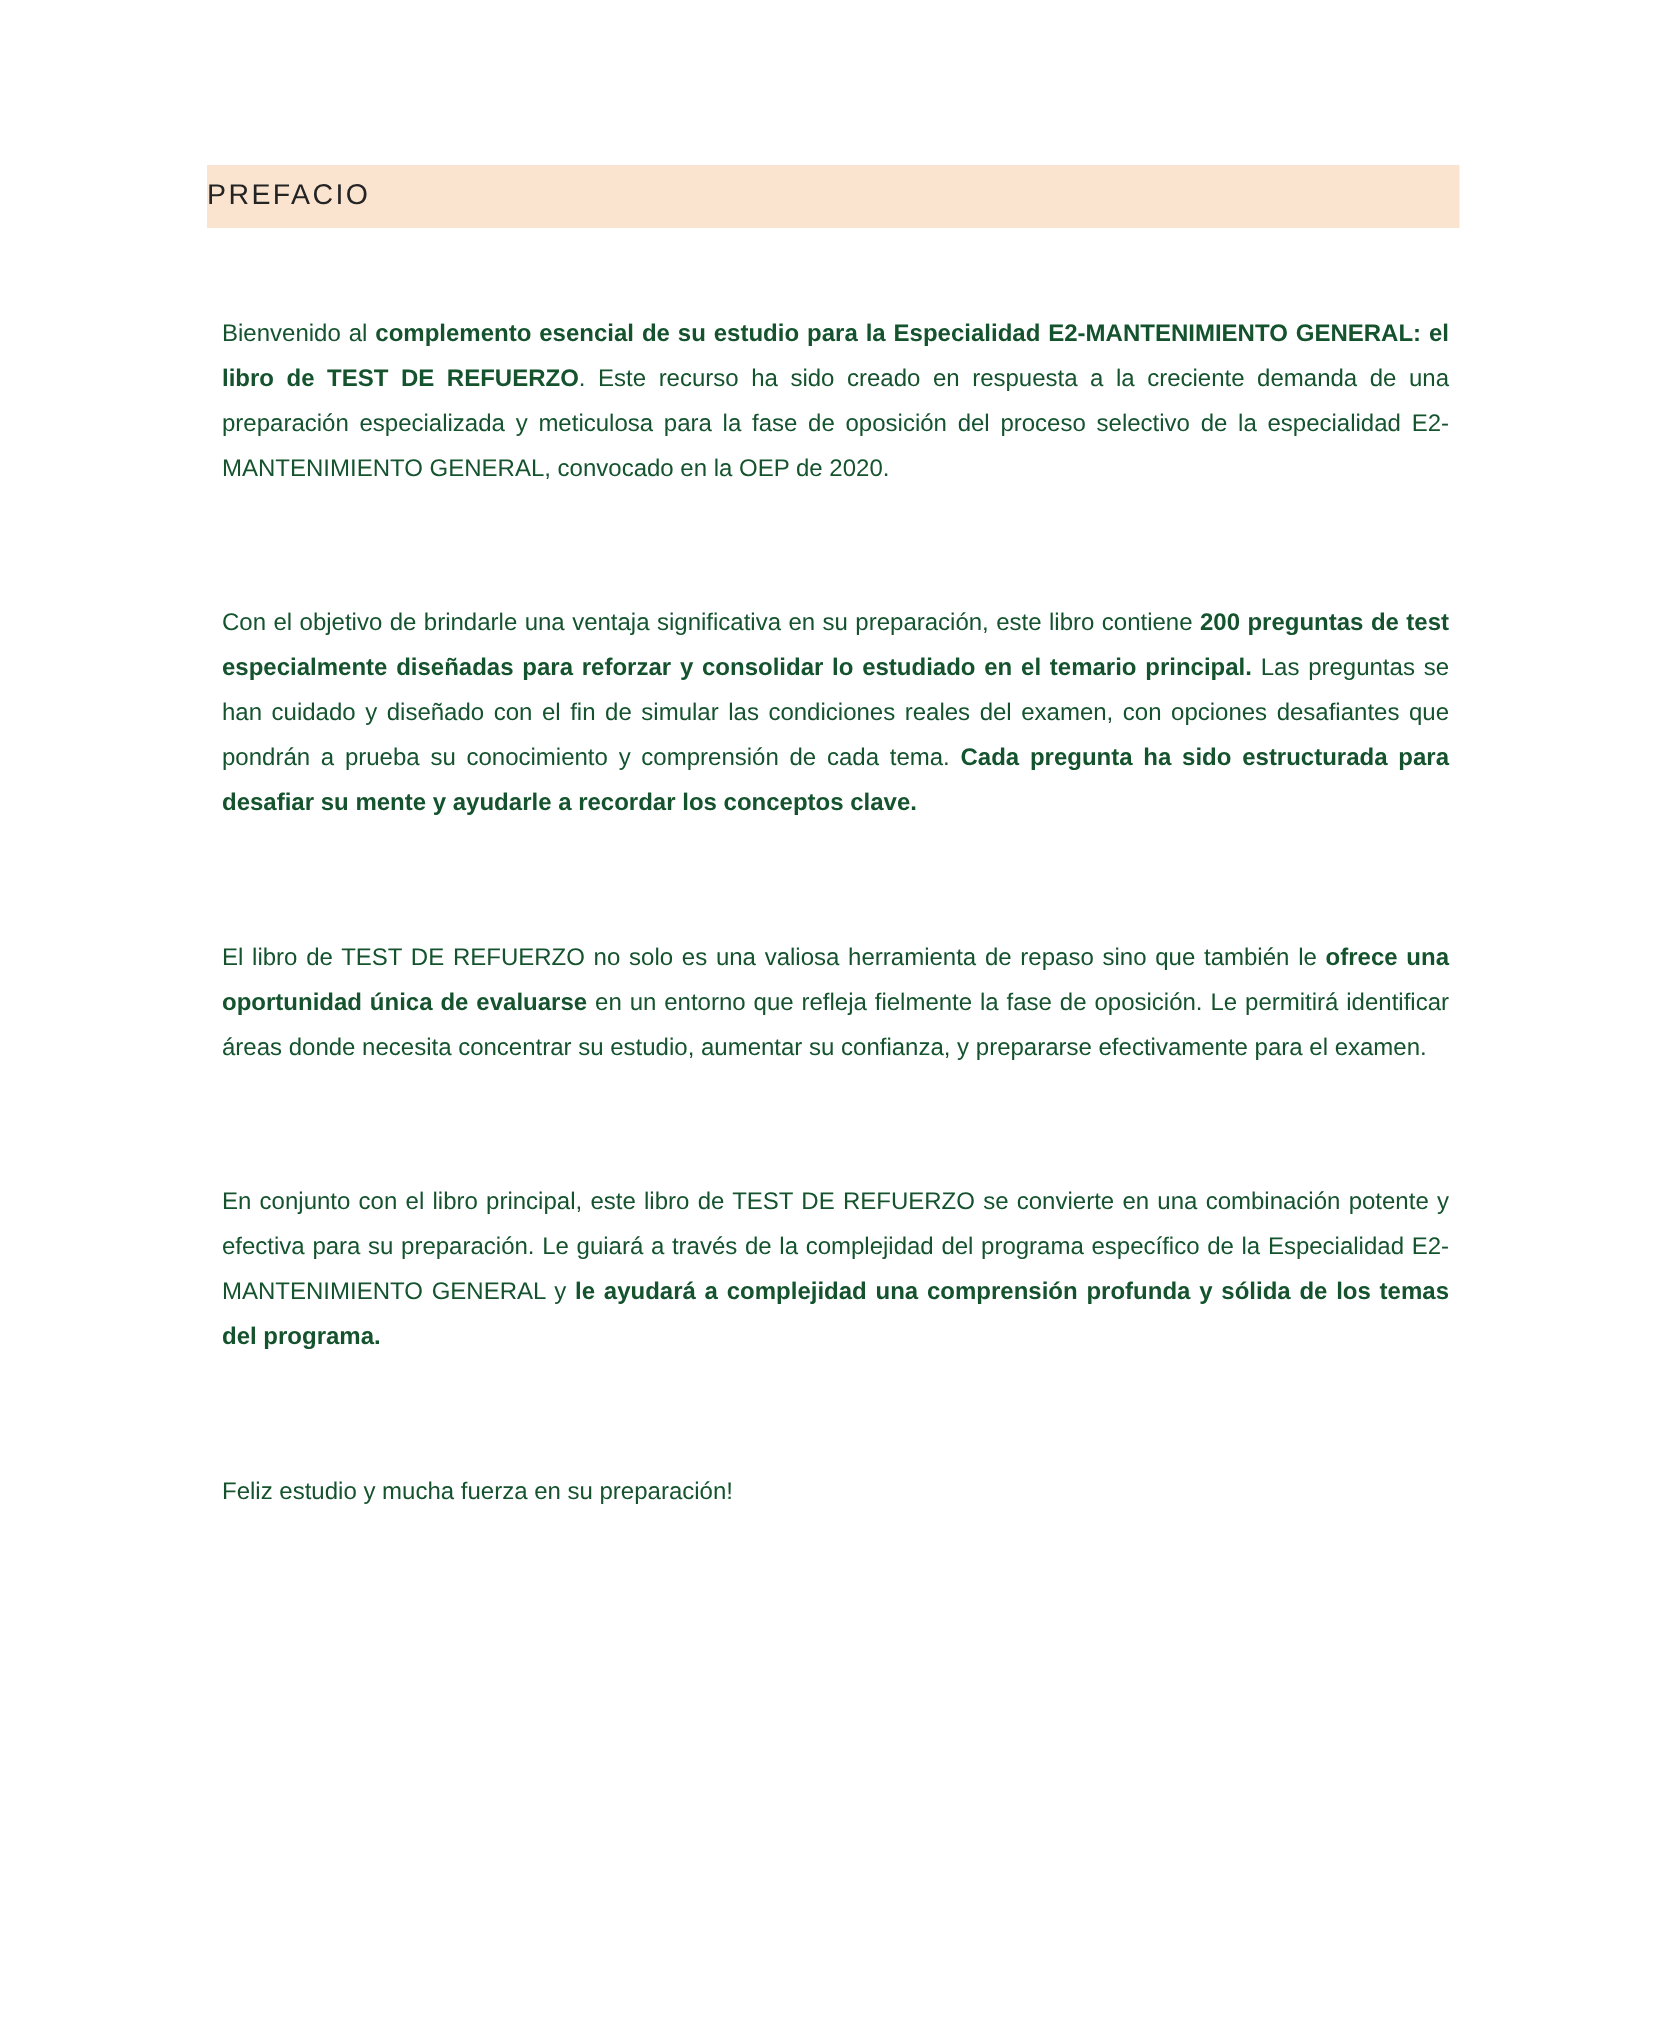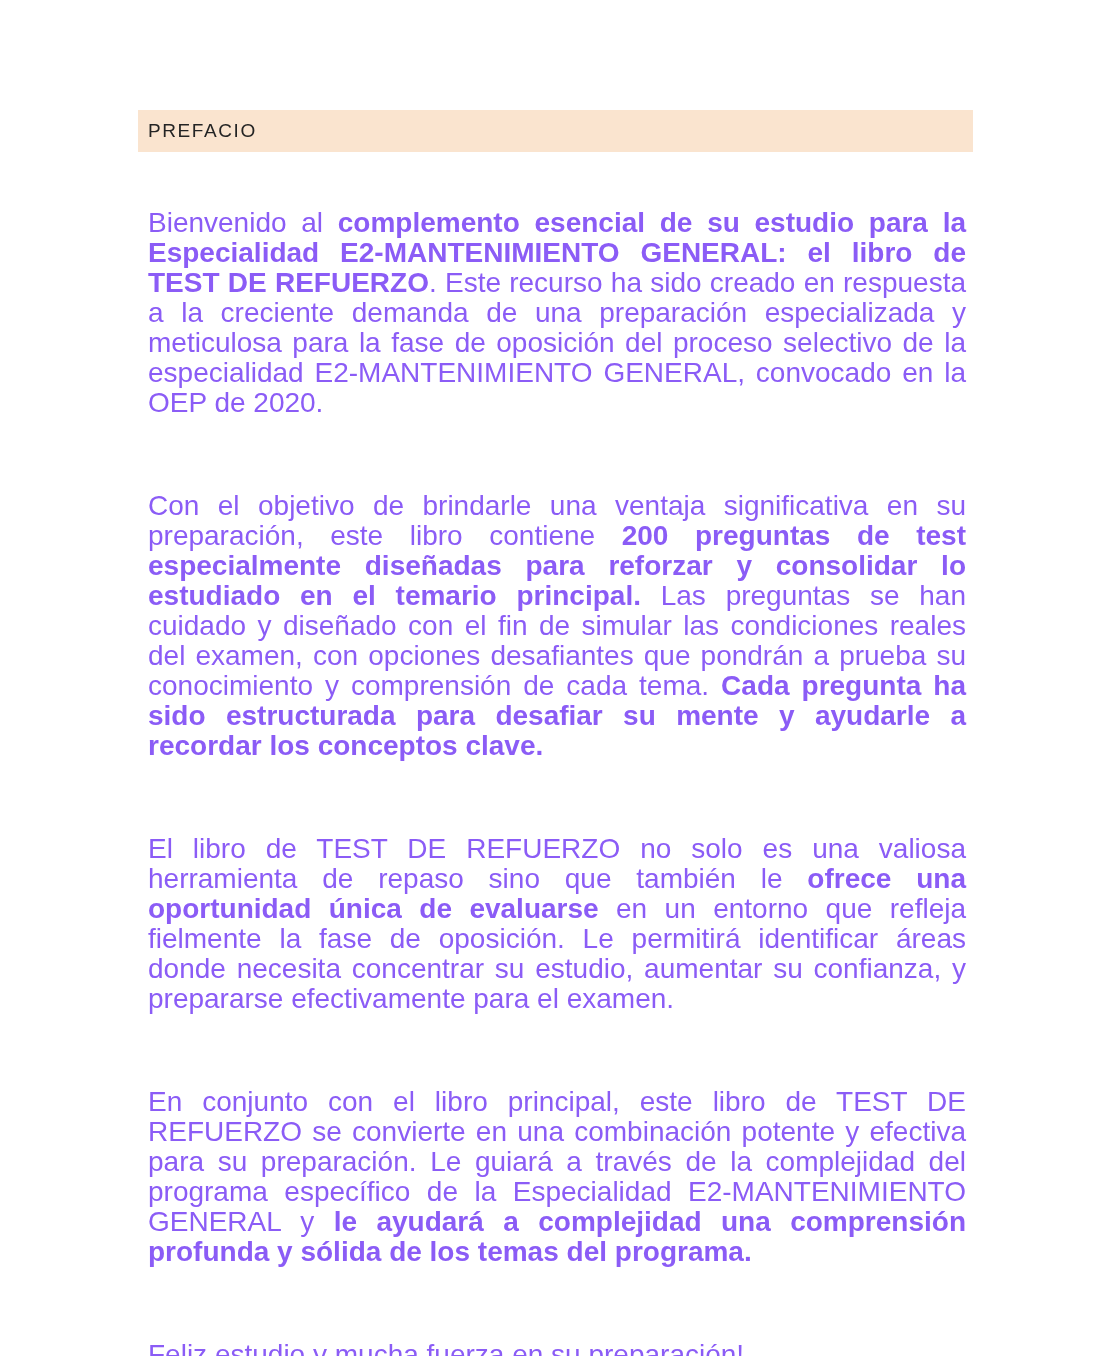--- a/index.html
+++ b/index.html
@@ -19,34 +19,33 @@
     width: 835px;
     height: 42px;
     background: #FAE4CF;
     display: flex;
     align-items: center;
   }
   .heading-text {
     font-size: 19px;
     letter-spacing: 1.6px;
     color: #242424;
-    padding-left: 10px;
   }
   .content {
     position: absolute;
     left: 148px;
     top: 208px;
     width: 818px;
   }
   .para {
     margin: 0 0 73px 0;
-    font-size: 28px;
+    font-size: 16px;
     line-height: 30px;
     text-align: justify;
-    color: #8b5cf6;
+    color: #14532d;
   }
   .para:last-child { margin-bottom: 16px; }
   .para .bold { font-weight: bold; }
 </style>
 </head>
 <body>
 
 <div class="page">
 
   <div class="heading-bar">

